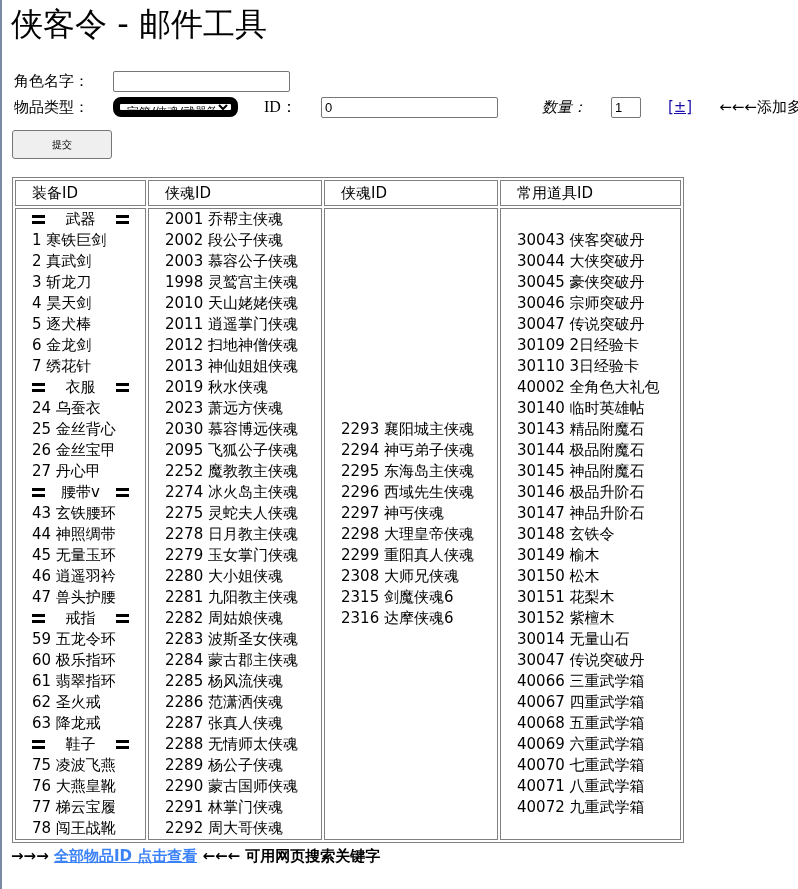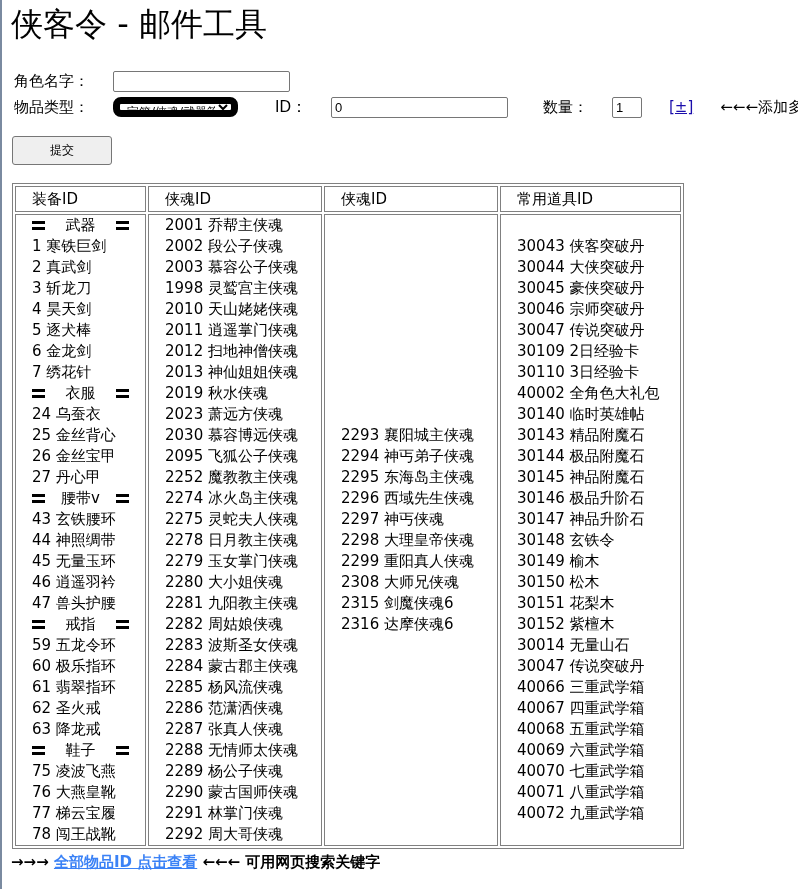--- a/index.html
+++ b/index.html
@@ -27,23 +27,23 @@
   #name-input { width: 177px; margin-left: 2px; }
   select.sel {
     height: 20px; width: 125px; font-size: 12px; border: 7px solid #000000; border-radius: 8px;
     margin-left: 2px; background: #fff; padding: 0 0 0 3px;
     font-family: "DejaVu Sans", sans-serif;
   }
   #id-input { width: 177px; margin-left: 2px; }
   #qty-input { width: 30px; margin-left: 2px; }
   .plus-link { color: #1a0dab; text-decoration: underline; margin: 0 5px 0 5px; cursor: pointer; }
   .submit-btn {
-    display: block; margin-top: 16px; margin-left: 1px;
+    display: block; margin-top: 10px; margin-left: 1px;
     width: 100px; height: 29px; background: #efefef; border: 1px solid #767676; border-radius: 3px;
-    font-size: 12px; font-family: "DejaVu Sans", sans-serif; cursor: pointer;
+    font-size: 10px; font-family: "DejaVu Sans", sans-serif; cursor: pointer;
   }
   table.items {
     margin-top: 18px; margin-left: 1px;
     border: 1px solid #808080; border-collapse: separate; border-spacing: 2px;
     font-size: 15px; line-height: 21px;
   }
   table.items td, table.items th {
     border: 1px solid #808080; padding: 0 16px; vertical-align: top; text-align: left; font-weight: normal;
     white-space: nowrap;
   }
@@ -68,23 +68,23 @@
   <div class="form">
     <div class="row">
       <span class="lbl">角色名字：</span>
       <input class="text" id="name-input" type="text" value="" style="">
     </div>
     <div class="row">
       <span class="lbl">物品类型：</span>
       <select class="sel">
         <option>宝箱/侠魂/武器等</option>
       </select>
-      <span class="lbl" style="margin-left:15px;font-family:Liberation Sans, sans-serif;font-size:16px;">ID：</span>
+      <span class="lbl" style="margin-left:4px;font-family:Liberation Serif, serif;font-size:16px;">ID：</span>
       <input class="text" id="id-input" type="text" value="0" style="">
-      <span class="lbl" style="margin-left:13px;">数量：</span>
+      <span class="lbl" style="margin-left:22px;font-style:italic;">数量：</span>
       <input class="text" id="qty-input" type="text" value="1" style="">
       <a class="plus-link">[±]</a>
       <span class="lbl">←←←添加多个物品</span>
     </div>
     <button class="submit-btn">提交</button>
   </div>
 
   <table class="items">
     <thead>
       <tr>

